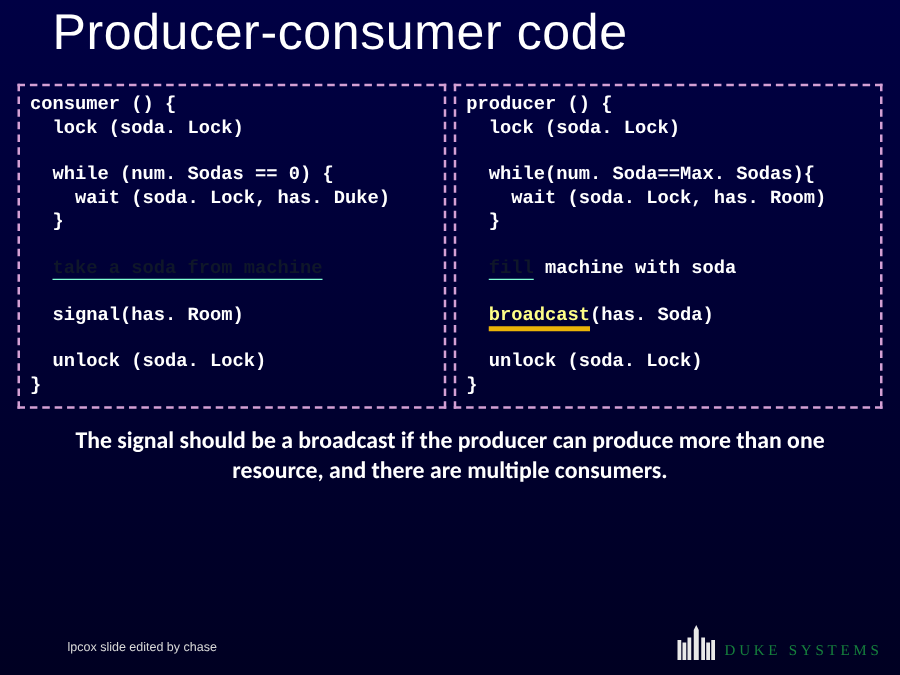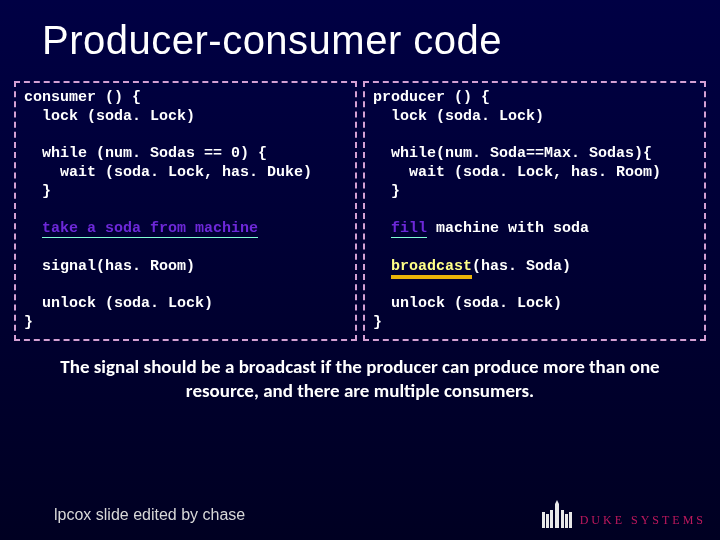--- a/index.html
+++ b/index.html
@@ -9,75 +9,75 @@
     background: #000033;
     background: linear-gradient(to bottom, #000044 0%, #000033 50%, #000022 100%);
     color: #ffffff;
     font-family: Arial, Helvetica, sans-serif;
     position: relative;
     overflow: hidden;
   }
   .title {
     font-size: 40px;
     font-weight: normal;
-    padding: 18px 0 0 42px;
+    padding: 4px 0 0 42px;
     letter-spacing: 0.5px;
   }
   .code-container {
     display: flex;
     margin: 18px 14px 0 14px;
     gap: 6px;
   }
   .code-box {
     flex: 1;
     border: 2px dashed #d4a0d4;
     padding: 6px 8px 6px 8px;
     font-family: "Courier New", Courier, monospace;
     font-size: 15px;
     font-weight: bold;
     line-height: 1.25;
     white-space: pre;
   }
   .hl-green {
-    color: #6d28d9;
+    color: #0f172a;
     border-bottom: 1px solid #7fffd4;
   }
   .hl-yellow {
     color: #ffff88;
     border-bottom: 4px solid #eab308;
   }
   .caption {
     margin: 14px 22px 0 22px;
     font-family: Calibri, Arial, sans-serif;
     font-size: 19px;
     font-weight: bold;
     line-height: 1.25;
     text-align: center;
   }
   .footer-left {
     position: absolute;
     bottom: 16px;
     left: 54px;
-    font-size: 16px;
+    font-size: 10px;
     color: #d8d8d8;
   }
   .footer-right {
     position: absolute;
     bottom: 12px;
     right: 14px;
     display: flex;
     align-items: flex-end;
     gap: 6px;
   }
   .logo-icon svg { display: block; }
   .logo-text {
     font-family: Georgia, 'Times New Roman', serif;
     font-size: 12px;
     letter-spacing: 3px;
-    color: #be185d;
+    color: #15803d;
     text-transform: uppercase;
   }
 </style>
 </head>
 <body>
 
 <div class="title">Producer-consumer code</div>
 
 <div class="code-container">
   <div class="code-box"><span>consumer () {</span>

